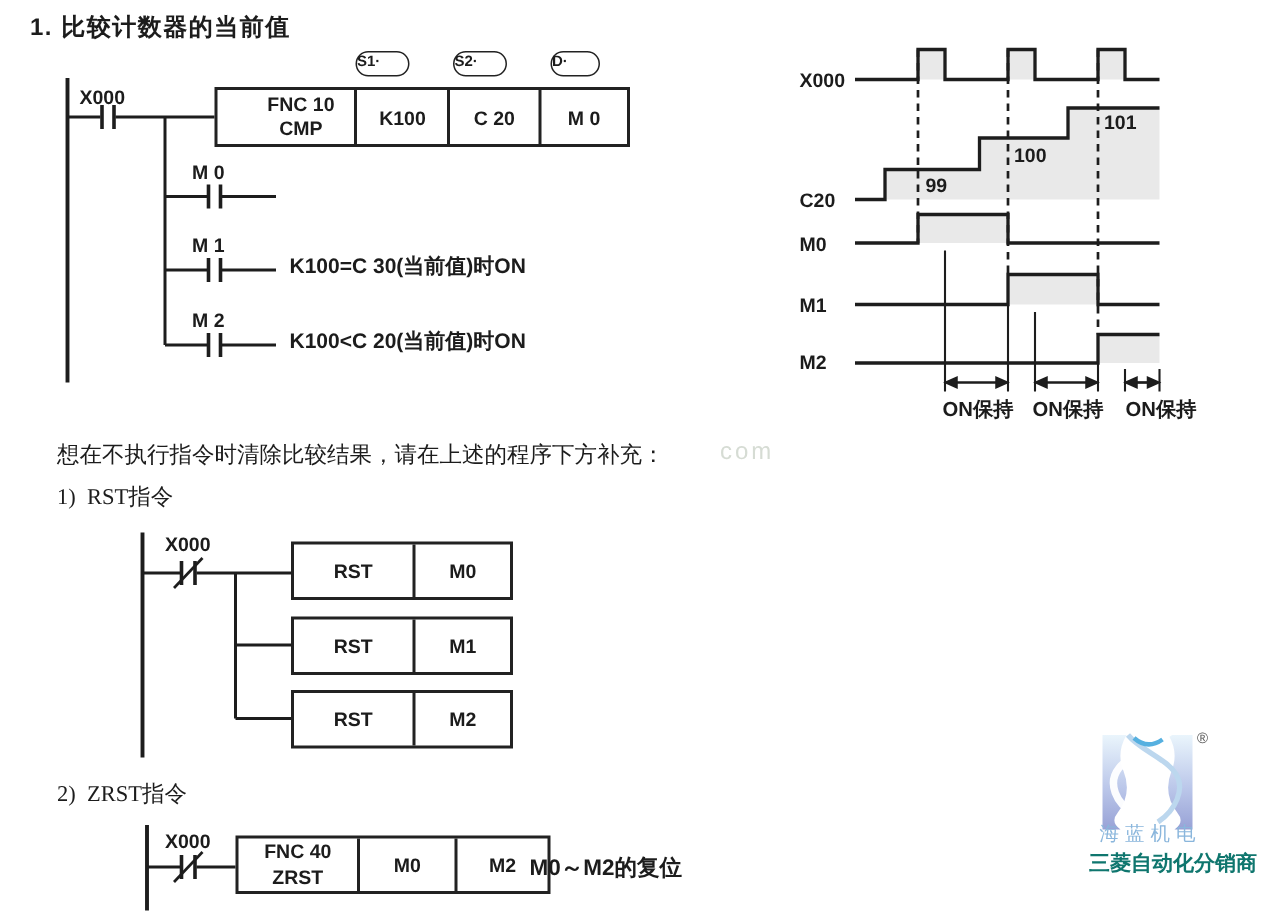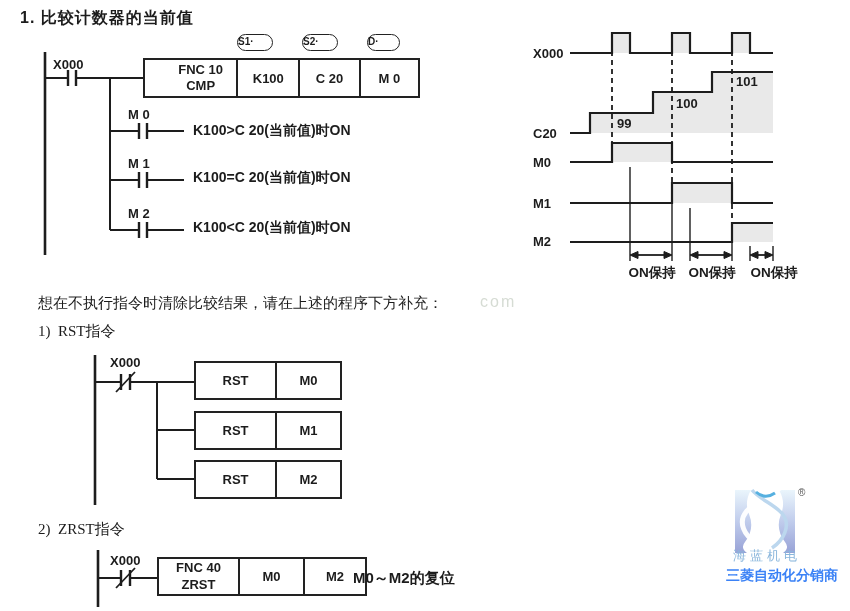--- a/index.html
+++ b/index.html
@@ -16,21 +16,21 @@
         background:#fff;text-align:left;font:bold 10px "Liberation Sans",sans-serif;
         line-height:13px;}
   .blk{position:absolute;border:2px solid #222;background:#fff;display:flex;}
   .cell{height:100%;display:flex;align-items:center;justify-content:center;
         font:bold 13px "Liberation Sans",sans-serif;text-align:center;}
   .cell+.cell{border-left:2px solid #222;}
   .fnc{flex-direction:column;line-height:1.25;}
   .hold{width:58px;text-align:center;font:bold 13.5px "Liberation Sans",sans-serif;}
   .wm{font:16px "Liberation Sans",sans-serif;color:#d6dcd4;letter-spacing:2px;}
   .logoname{font:13px "Liberation Serif",serif;color:#8ab6dc;letter-spacing:4px;}
-  .tagline{font:bold 14px "Liberation Sans",sans-serif;color:#3b82f6;}
+  .tagline{font:bold 14px "Liberation Sans",sans-serif;color:#0f766e;}
   .reg{font:10px "Liberation Sans",sans-serif;color:#555;}
 </style>
 </head>
 <body>
 
 <div class="page">
 
   <svg class="art" width="850" height="611" viewBox="0 0 850 611">
     <defs>
       <linearGradient id="logoGrad" x1="0" y1="0" x2="0" y2="1">
@@ -134,23 +134,22 @@
     <div class="cell fnc" style="width:77px;margin-left:20px;">
       <span>FNC 10</span>
       <span>CMP</span>
     </div>
     <div class="cell" style="width:65px;">K100</div>
     <div class="cell" style="width:63px;">C 20</div>
     <div class="cell" style="width:62px;">M 0</div>
   </div>
 
   <div class="t b13" style="left:128px;top:107px;">M 0</div>
-  <div class="t b14" style="left:193px;top:122px;">K100&gt;C 20(当前值)时ON</div>
   <div class="t b13" style="left:128px;top:156px;">M 1</div>
-  <div class="t b14" style="left:193px;top:169px;">K100=C 20(当前值)时ON</div>
+  <div class="t b14" style="left:193px;top:169px;">K100=C 30(当前值)时ON</div>
   <div class="t b13" style="left:128px;top:206px;text-align:center;">M 2</div>
   <div class="t b14" style="left:193px;top:219px;">K100&lt;C 20(当前值)时ON</div>
 
   <div class="t b13" style="left:533px;top:46px;">X000</div>
   <div class="t b13" style="left:533px;top:126px;">C20</div>
   <div class="t b13" style="left:533px;top:155px;">M0</div>
   <div class="t b13" style="left:533px;top:196px;">M1</div>
   <div class="t b13" style="left:533px;top:234px;">M2</div>
 
   <div class="t b13" style="left:617px;top:116px;">99</div>

